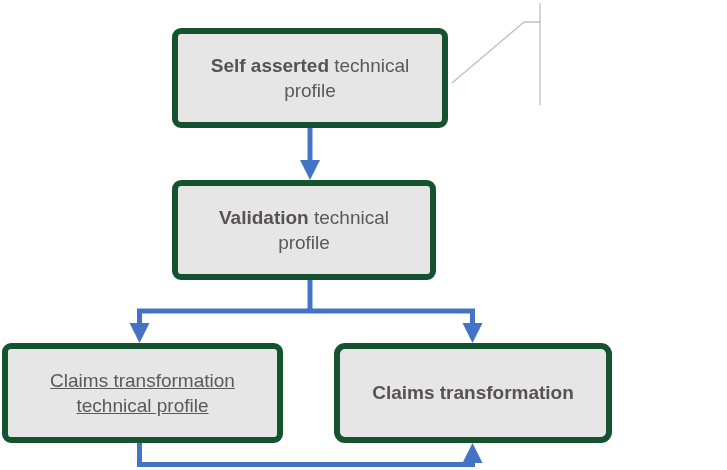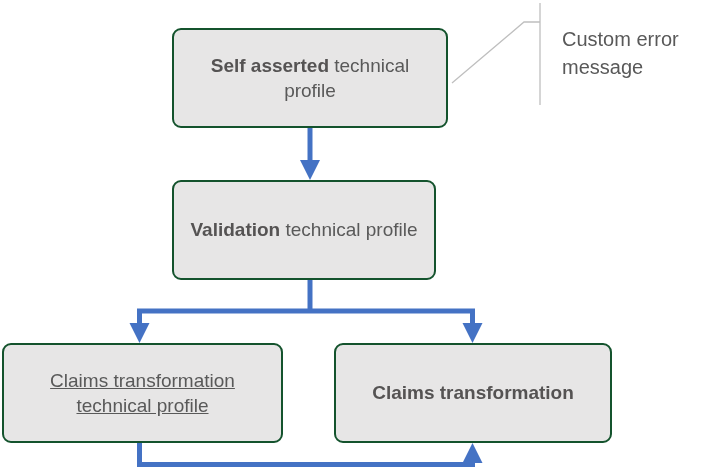--- a/index.html
+++ b/index.html
@@ -21,21 +21,21 @@
     position: absolute;
     left: 0;
     top: 0;
     width: 727px;
     height: 470px;
   }
   .node-box {
     position: absolute;
     box-sizing: border-box;
     background: #E7E6E6;
-    border: 2px solid #14532d;
+    border: 6px solid #14532d;
     border-radius: 9px;
     display: flex;
     align-items: center;
     justify-content: center;
     text-align: center;
     color: #595959;
     font-size: 19px;
     line-height: 1.32;
     padding: 0 14px;
     z-index: 2;
@@ -67,20 +67,21 @@
     height: 100px;
     text-decoration: underline;
   }
   #box-claims-transformation {
     left: 334px;
     top: 343px;
     width: 278px;
     height: 100px;
     font-weight: bold;
     color: #555353;
+    border-radius: 11px;
   }
   #callout-label {
     position: absolute;
     left: 562px;
     top: 26px;
     width: 150px;
     color: #595959;
     font-size: 20px;
     line-height: 1.38;
     text-align: left;
@@ -128,15 +129,14 @@
   </div>
 
   <div class="node-box" id="box-claims-transformation-technical-profile">
     <span class="node-label">Claims transformation technical profile</span>
   </div>
 
   <div class="node-box" id="box-claims-transformation">
     <span class="node-label">Claims transformation</span>
   </div>
 
-  <div id="callout-label">Custom error message</div>
 
 </div>
 
 </body></html>

